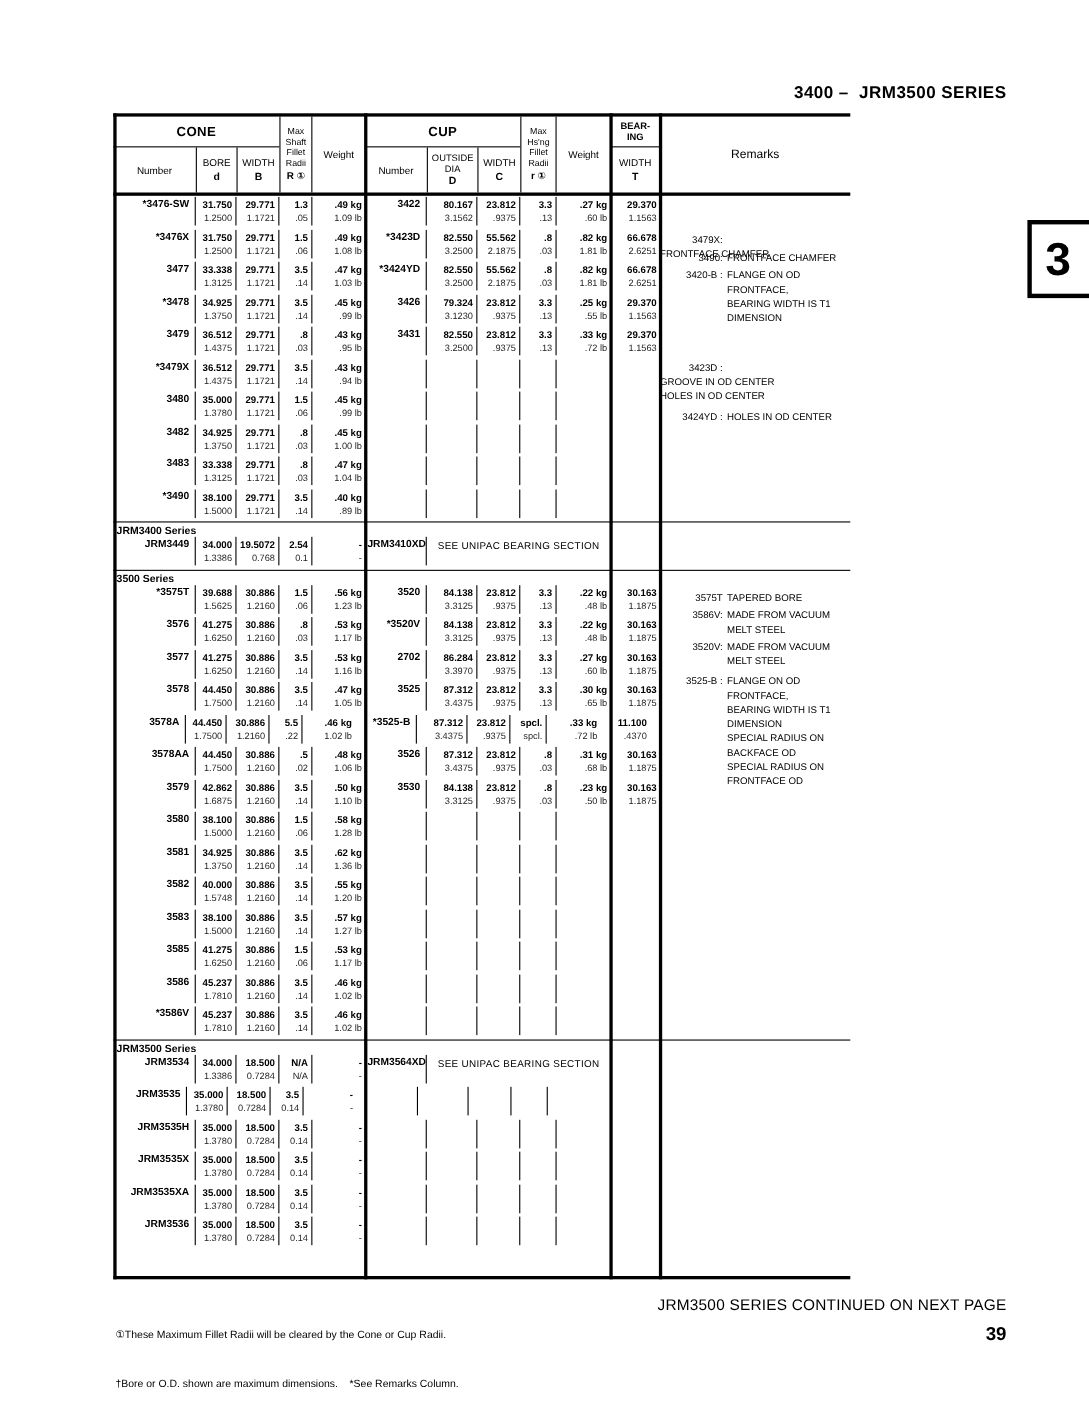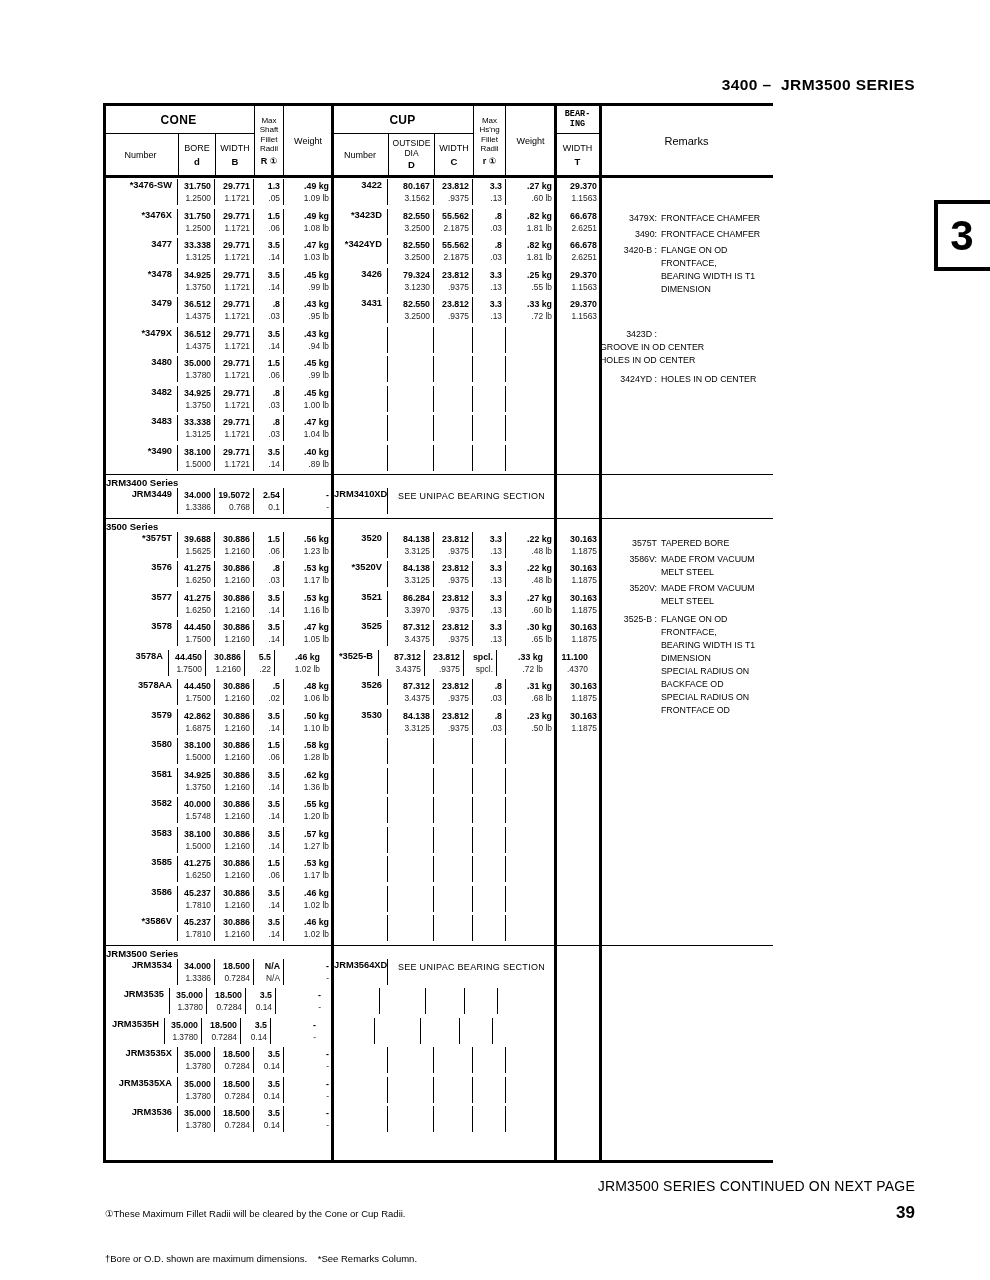--- a/index.html
+++ b/index.html
@@ -118,21 +118,21 @@
       <div class="hc thinl thinr" style="left:370px;top:0;width:33px;height:69px;">
         <span class="stack">Max
 Hs'ng
 Fillet
 Radii</span>
         <span class="rlab">r ①</span>
       </div>
       <div class="hc" style="left:403px;top:0;width:49px;height:69px;">
         <span class="med">Weight</span>
       </div>
-      <div class="hc underl" style="left:452px;top:0;width:45px;height:28px;font-family:Liberation Mono, monospace;">
+      <div class="hc underl" style="left:452px;top:0;width:45px;height:28px;">
         <span class="stack" style="font-weight:bold;font-size:8.5px;">BEAR-
 ING</span>
       </div>
       <div class="hc" style="left:452px;top:28px;width:45px;height:41px;">
         <span class="med">WIDTH</span>
         <span class="sub">T</span>
       </div>
       <div class="hc" style="left:497px;top:0;width:173px;height:69px;">
         <span style="font-size:11px;">Remarks</span>
       </div>
@@ -657,21 +657,21 @@
             <div class="i">1.2160</div>
           </div>
           <div class="cell valc br" style="width: 30px;">
             <div class="m">3.5</div>
             <div class="i">.14</div>
           </div>
           <div class="cell valc" style="width: 48px;">
             <div class="m">.53 kg</div>
             <div class="i">1.16 lb</div>
           </div>
-          <div class="cell numc br" style="width: 56px;">3521</div>
+          <div class="cell numc br" style="width: 56px;">2702</div>
           <div class="cell valc br" style="width: 46px;">
             <div class="m">86.284</div>
             <div class="i">3.3970</div>
           </div>
           <div class="cell valc br" style="width: 39px;">
             <div class="m">23.812</div>
             <div class="i">.9375</div>
           </div>
           <div class="cell valc br" style="width: 33px;">
             <div class="m">3.3</div>
@@ -1186,21 +1186,21 @@
           <div class="cell valc" style="width: 49px;">
             <div class="m"></div>
             <div class="i"></div>
           </div>
           <div class="cell valc" style="width: 45px;">
             <div class="m"></div>
             <div class="i"></div>
           </div>
         </div>
         <div class="drow">
-          <div class="cell numc br" style="width: 62px;">JRM3535H</div>
+          <div class="cell numc br" style="width: 75px;">JRM3535H</div>
           <div class="cell valc br" style="width: 37px;">
             <div class="m">35.000</div>
             <div class="i">1.3780</div>
           </div>
           <div class="cell valc br" style="width: 39px;">
             <div class="m">18.500</div>
             <div class="i">0.7284</div>
           </div>
           <div class="cell valc br" style="width: 30px;">
             <div class="m">3.5</div>
@@ -1346,21 +1346,21 @@
           <div class="cell valc" style="width: 49px;">
             <div class="m"></div>
             <div class="i"></div>
           </div>
           <div class="cell valc" style="width: 45px;">
             <div class="m"></div>
             <div class="i"></div>
           </div>
         </div>
         <div class="rmklayer" id="rmklayer">
-          <div class="rmk" style="top: 34px;">
+          <div class="rmk" style="top: 34px; flex-direction: column;">
             <div class="lbl">3479X:</div>
             <div class="txt">FRONTFACE CHAMFER</div>
           </div>
           <div class="rmk" style="top: 50px;">
             <div class="lbl">3490:</div>
             <div class="txt">FRONTFACE CHAMFER</div>
           </div>
           <div class="rmk" style="top: 66px;">
             <div class="lbl">3420-B :</div>
             <div class="txt">FLANGE ON OD FRONTFACE,

